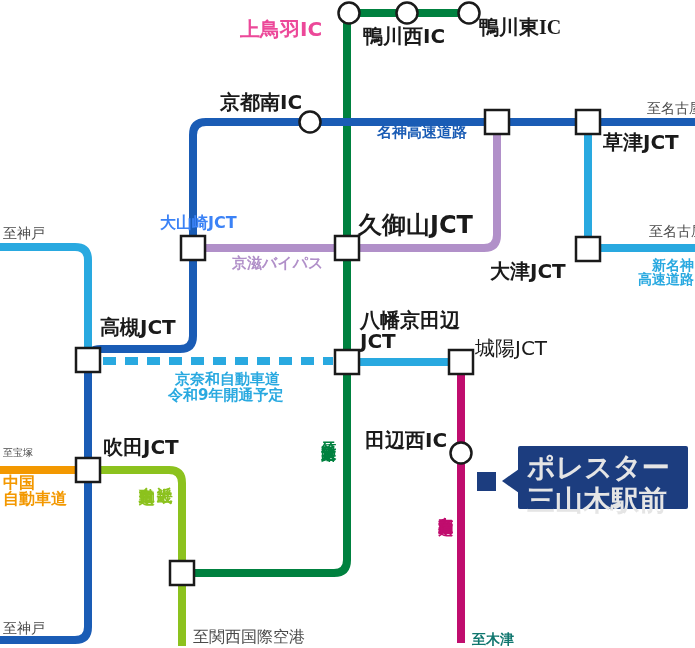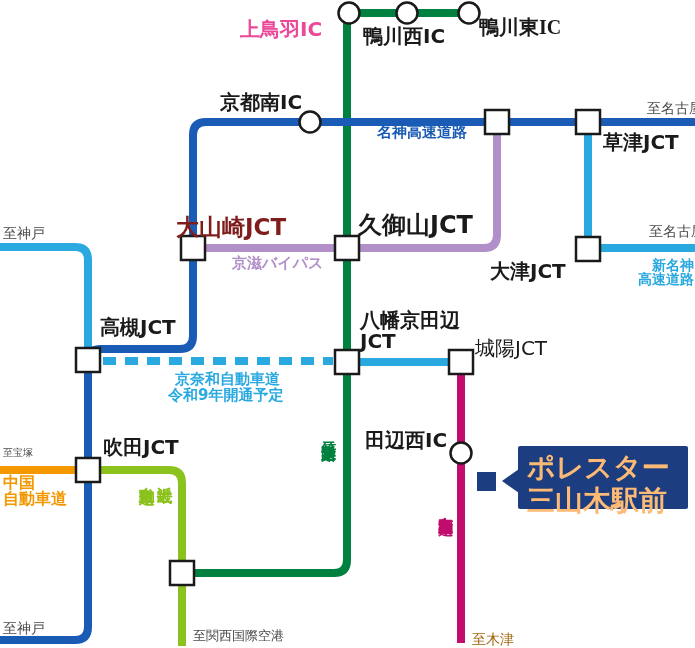--- a/index.html
+++ b/index.html
@@ -6,21 +6,21 @@
   #map-canvas{
     position:relative;width:695px;height:648px;background:#fff;overflow:hidden;
     font-family:"DejaVu Sans","Liberation Sans",sans-serif;
   }
   #route-svg{position:absolute;left:0;top:0;}
   #labels-layer{position:absolute;left:0;top:0;width:100%;height:100%;pointer-events:none;}
   .map-label{position:absolute;white-space:nowrap;line-height:1.05;letter-spacing:0px;}
   .map-label.vertical{writing-mode:vertical-rl;text-orientation:upright;letter-spacing:1px;}
   #dest-banner{
     position:absolute;left:518px;top:446px;width:170px;height:63px;
-    background:var(--banner-navy,#1c3d7f);border-radius:2px;color:#fdba74;
+    background:var(--banner-navy,#1c3d7f);border-radius:2px;color:#e5e5e5;
     font-weight:bold;font-size:28px;line-height:33px;padding:5px 0 16px 9px;box-sizing:border-box;
     white-space:nowrap;
   }
   #dest-arrow{
     position:absolute;left:502px;top:469px;width:0;height:0;
     border-top:12px solid transparent;border-bottom:12px solid transparent;
     border-right:17px solid var(--banner-navy,#1c3d7f);
   }
   #dest-square{
     position:absolute;left:477px;top:472px;width:19px;height:19px;
@@ -60,21 +60,21 @@
     </svg>
 
   <div id="labels-layer">
       <div class="map-label" style="left: 240px; top: 19px; font-size: 20px; color: #ec4899; font-weight: bold;">上鳥羽IC</div>
       <div class="map-label" style="left: 363px; top: 26px; font-size: 20px; color: rgb(26, 26, 26); font-weight: bold;">鴨川西IC</div>
       <div class="map-label" style="left: 479px; top: 17px; font-size: 20px; color: rgb(26, 26, 26); font-weight: bold; font-family: Liberation Serif, serif;">鴨川東IC</div>
       <div class="map-label" style="left: 220px; top: 92px; font-size: 20px; color: rgb(26, 26, 26); font-weight: bold;">京都南IC</div>
       <div class="map-label" style="left: 377px; top: 125px; font-size: 15px; color: rgb(26, 92, 181); font-weight: bold;">名神高速道路</div>
       <div class="map-label" style="left: 647px; top: 101px; font-size: 14px; color: rgb(74, 74, 74); font-weight: normal;">至名古屋</div>
       <div class="map-label" style="left: 603px; top: 132px; font-size: 20px; color: rgb(26, 26, 26); font-weight: bold;">草津JCT</div>
-      <div class="map-label" style="left: 176px; top: 215px; font-size: 23px; color: #7f1d1d; font-weight: bold;">大山崎JCT</div>
+      <div class="map-label" style="left: 160px; top: 215px; font-size: 16px; color: #3b82f6; font-weight: bold;">大山崎JCT</div>
       <div class="map-label" style="left: 358px; top: 213px; font-size: 24px; color: rgb(26, 26, 26); font-weight: bold;">久御山JCT</div>
       <div class="map-label" style="left: 232px; top: 256px; font-size: 15px; color: rgb(177, 144, 201); font-weight: bold;">京滋バイパス</div>
       <div class="map-label" style="left: 490px; top: 261px; font-size: 20px; color: rgb(26, 26, 26); font-weight: bold;">大津JCT</div>
       <div class="map-label" style="left: 649px; top: 224px; font-size: 14px; color: rgb(74, 74, 74); font-weight: normal;">至名古屋</div>
       <div class="map-label" style="left: 652px; top: 258px; font-size: 14px; color: rgb(41, 169, 224); font-weight: bold;">新名神</div>
       <div class="map-label" style="left: 638px; top: 272px; font-size: 14px; color: rgb(41, 169, 224); font-weight: bold;">高速道路</div>
       <div class="map-label" style="left: 3px; top: 226px; font-size: 14px; color: rgb(74, 74, 74); font-weight: normal;">至神戸</div>
       <div class="map-label" style="left: 100px; top: 317px; font-size: 20px; color: rgb(26, 26, 26); font-weight: bold;">高槻JCT</div>
       <div class="map-label" style="left: 360px; top: 310px; font-size: 20px; color: rgb(26, 26, 26); font-weight: bold;">八幡京田辺</div>
       <div class="map-label" style="left: 360px; top: 331px; font-size: 20px; color: rgb(26, 26, 26); font-weight: bold;">JCT</div>
@@ -83,22 +83,22 @@
       <div class="map-label" style="left: 168px; top: 388px; font-size: 15px; color: rgb(41, 169, 224); font-weight: bold;">令和9年開通予定</div>
       <div class="map-label" style="left: 103px; top: 430px; font-size: 20px; color: rgb(26, 26, 26); font-weight: bold; margin-top: 7px;">吹田JCT</div>
       <div class="map-label" style="left: 3px; top: 448px; font-size: 10px; color: rgb(74, 74, 74); font-weight: normal;">至宝塚</div>
       <div class="map-label" style="left: 3px; top: 475px; font-size: 16px; color: rgb(243, 152, 0); font-weight: bold;">中国</div>
       <div class="map-label" style="left: 3px; top: 491px; font-size: 16px; color: rgb(243, 152, 0); font-weight: bold;">自動車道</div>
       <div class="map-label vertical" style="left: 156px; top: 474px; font-size: 16px; color: rgb(140, 194, 30); font-weight: bold;">近畿</div>
       <div class="map-label vertical" style="left: 138px; top: 474px; font-size: 16px; color: rgb(140, 194, 30); font-weight: bold;">自動車道</div>
       <div class="map-label vertical" style="left: 320px; top: 430px; font-size: 15px; color: rgb(0, 129, 63); font-weight: bold;">第二京阪道路</div>
       <div class="map-label" style="left: 365px; top: 430px; font-size: 20px; color: rgb(26, 26, 26); font-weight: bold;">田辺西IC</div>
       <div class="map-label vertical" style="left: 437px; top: 504px; font-size: 15px; color: rgb(192, 13, 110); font-weight: bold;">京奈和自動車道</div>
-      <div class="map-label" style="left: 472px; top: 632px; font-size: 14px; color: #a16207; font-weight: normal;">至木津</div>
-      <div class="map-label" style="left: 193px; top: 629px; font-size: 13px; color: rgb(74, 74, 74); font-weight: normal;">至関西国際空港</div>
+      <div class="map-label" style="left: 472px; top: 632px; font-size: 14px; color: #0f766e; font-weight: bold;">至木津</div>
+      <div class="map-label" style="left: 193px; top: 629px; font-size: 16px; color: rgb(74, 74, 74); font-weight: normal;">至関西国際空港</div>
       <div class="map-label" style="left: 3px; top: 621px; font-size: 14px; color: rgb(74, 74, 74); font-weight: normal;">至神戸</div>
     </div>
 
   <div id="dest-square"></div>
   <div id="dest-arrow"></div>
   <div id="dest-banner">
     <div>ポレスター</div>
     <div>三山木駅前</div>
   </div>
 </div>

